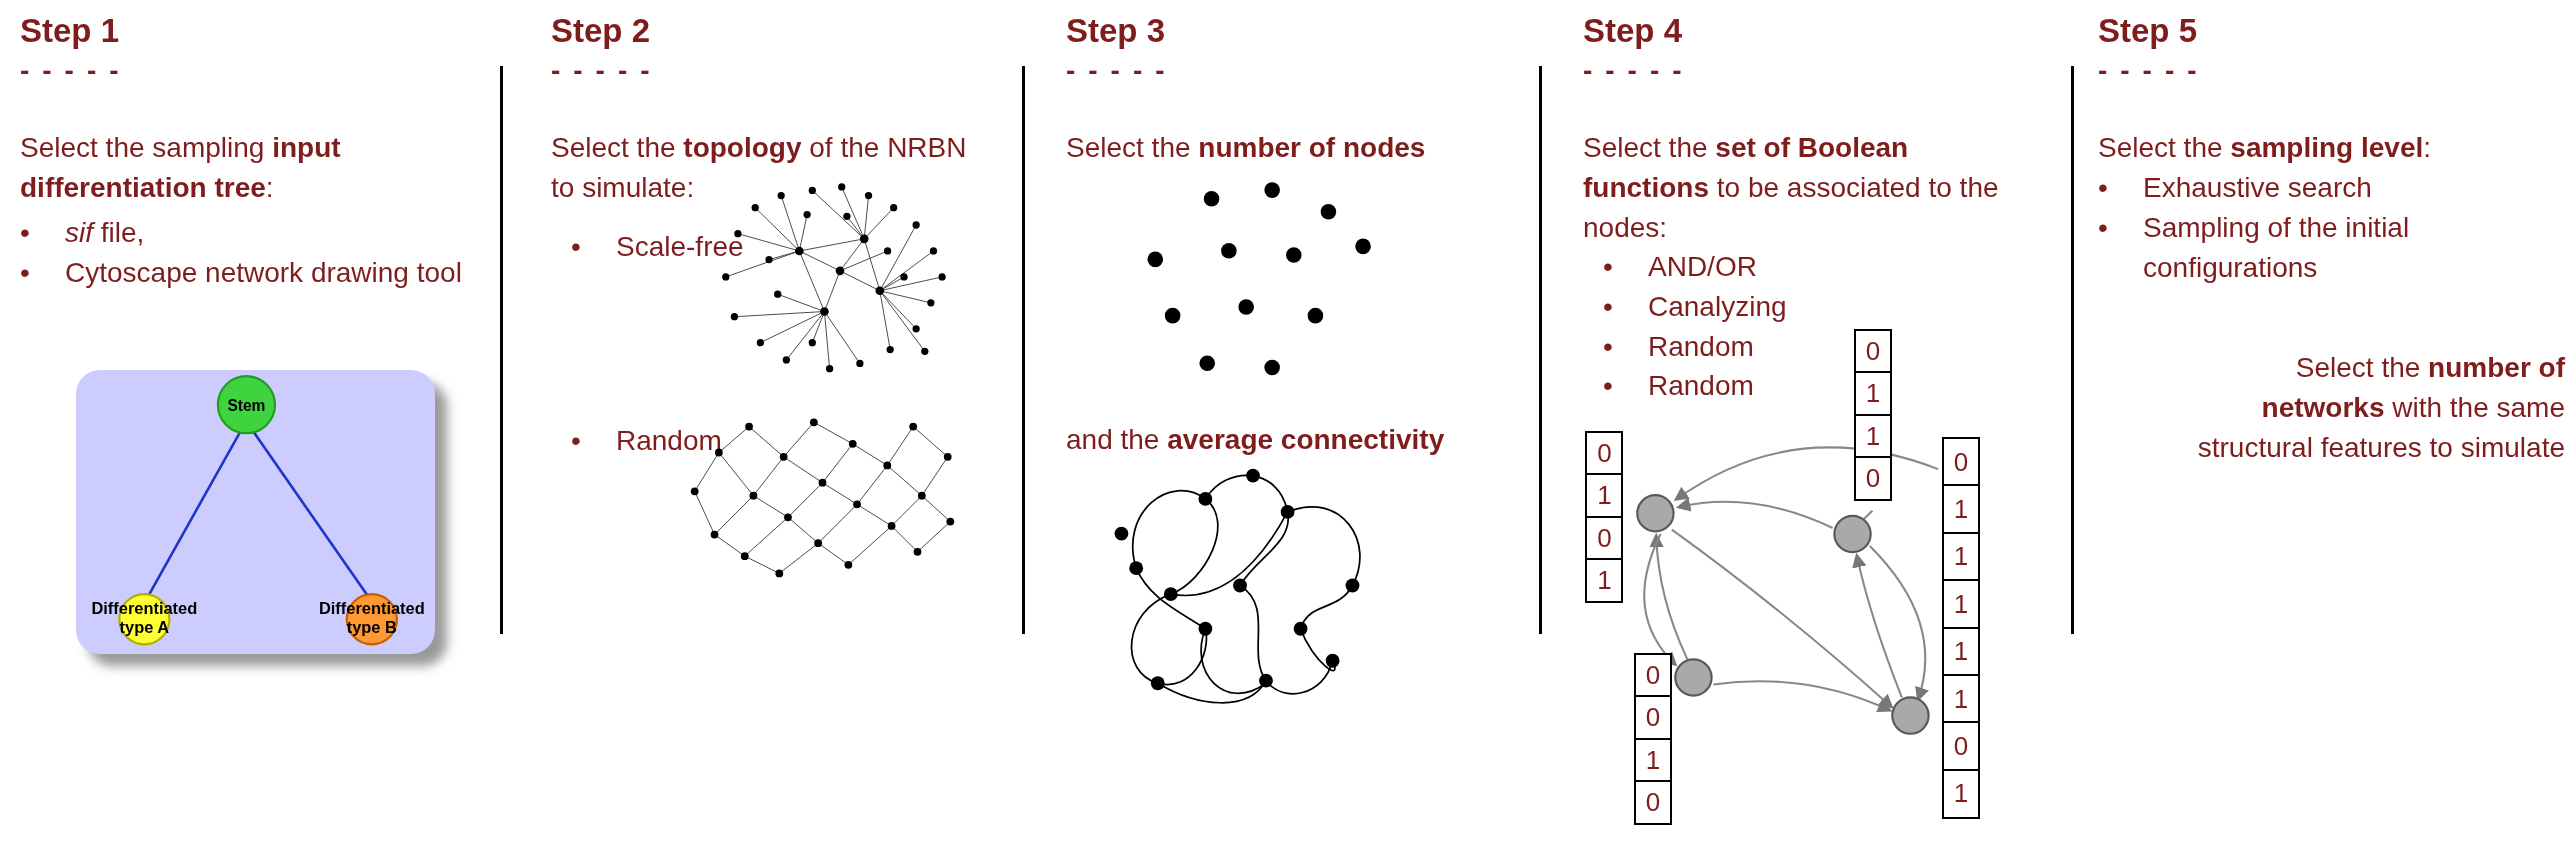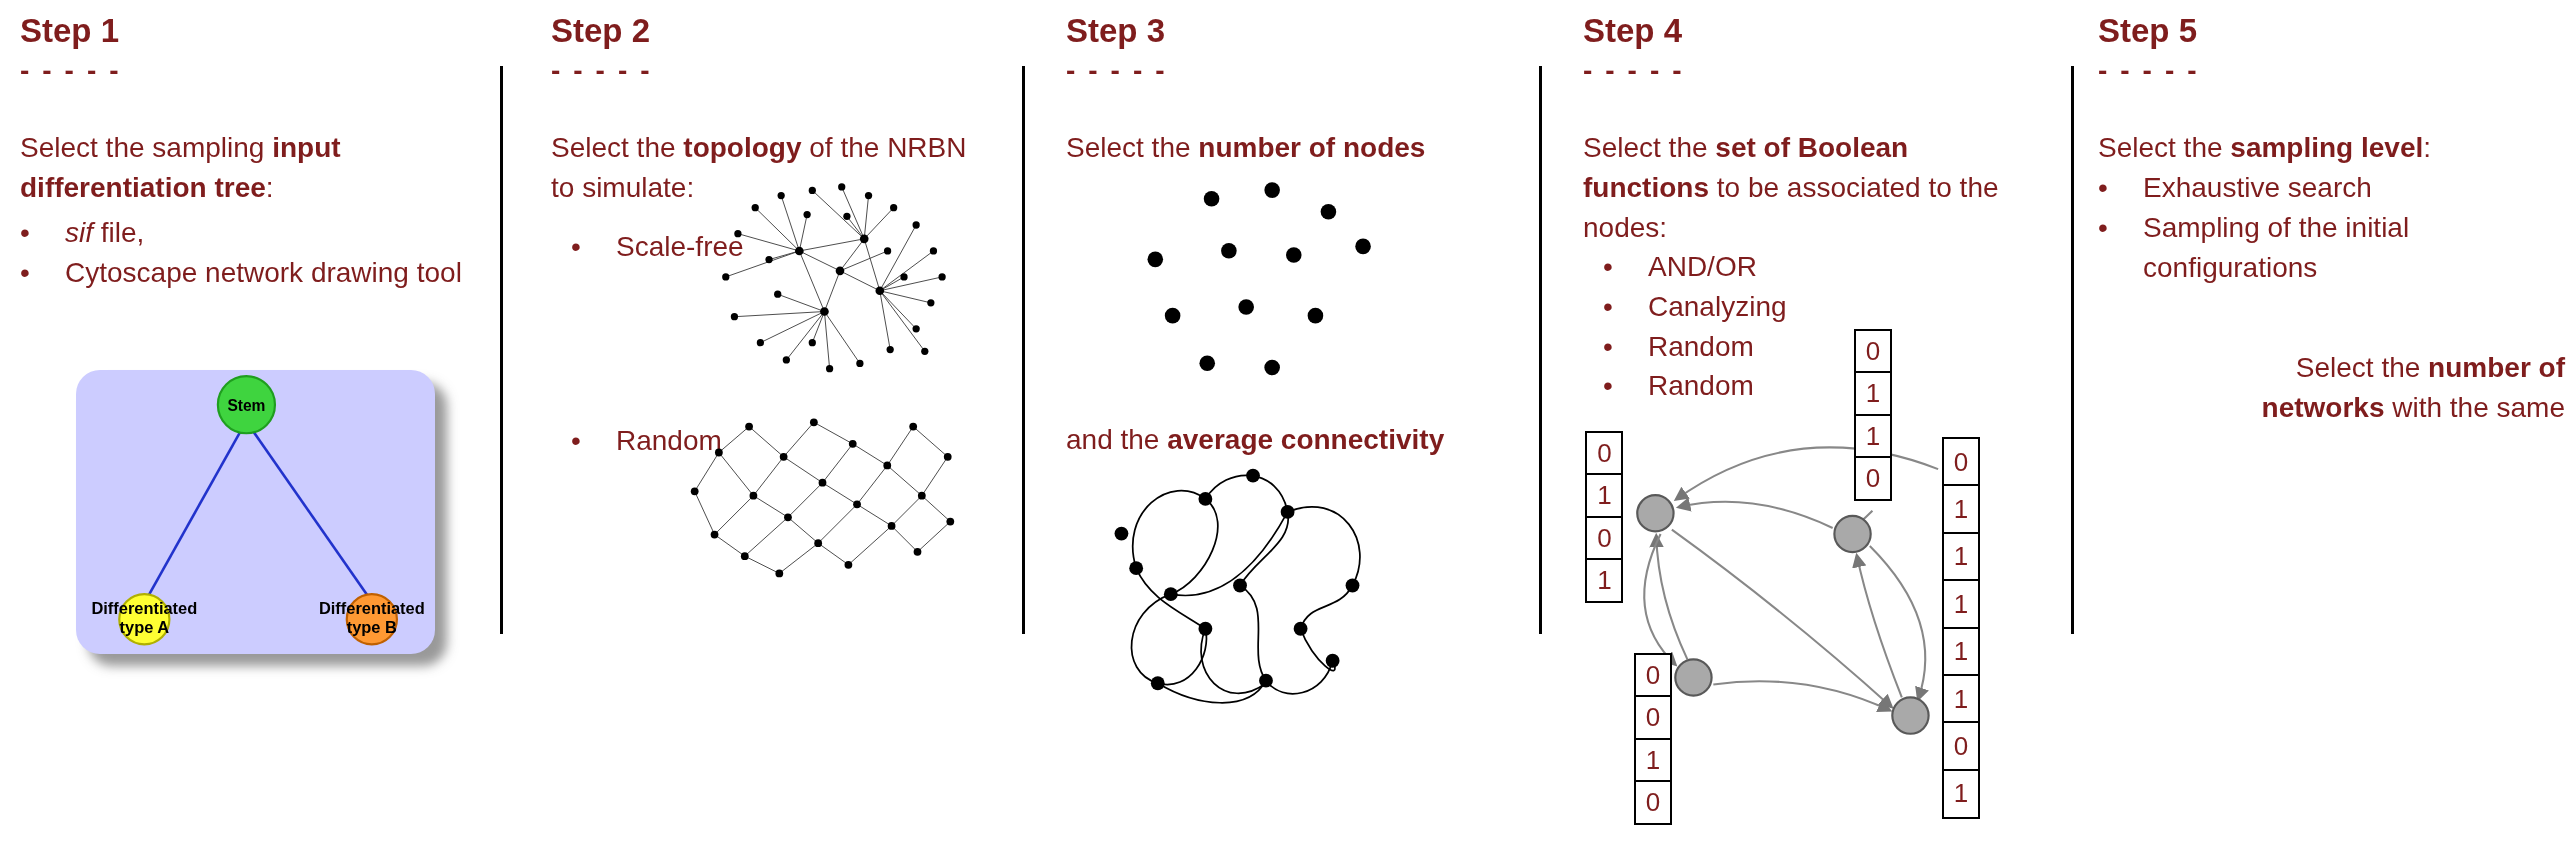--- a/index.html
+++ b/index.html
@@ -379,17 +379,18 @@
       </div>
       <div class="li">
         <span class="marker">•</span>
         <span class="txt">Sampling of the initial configurations</span>
       </div>
     </div>
 
     <p class="abs body" style="left:2098px;top:348px;width:467px;text-align:right;">
       <span class="blockline"><span>Select the </span><b>number of</b></span>
       <span class="blockline"><b>networks</b><span> with the same</span></span>
+      <span class="blockline">structural features to simulate</span>
     </p>
   </section>
 
 </div>
 
 
 </body></html>

